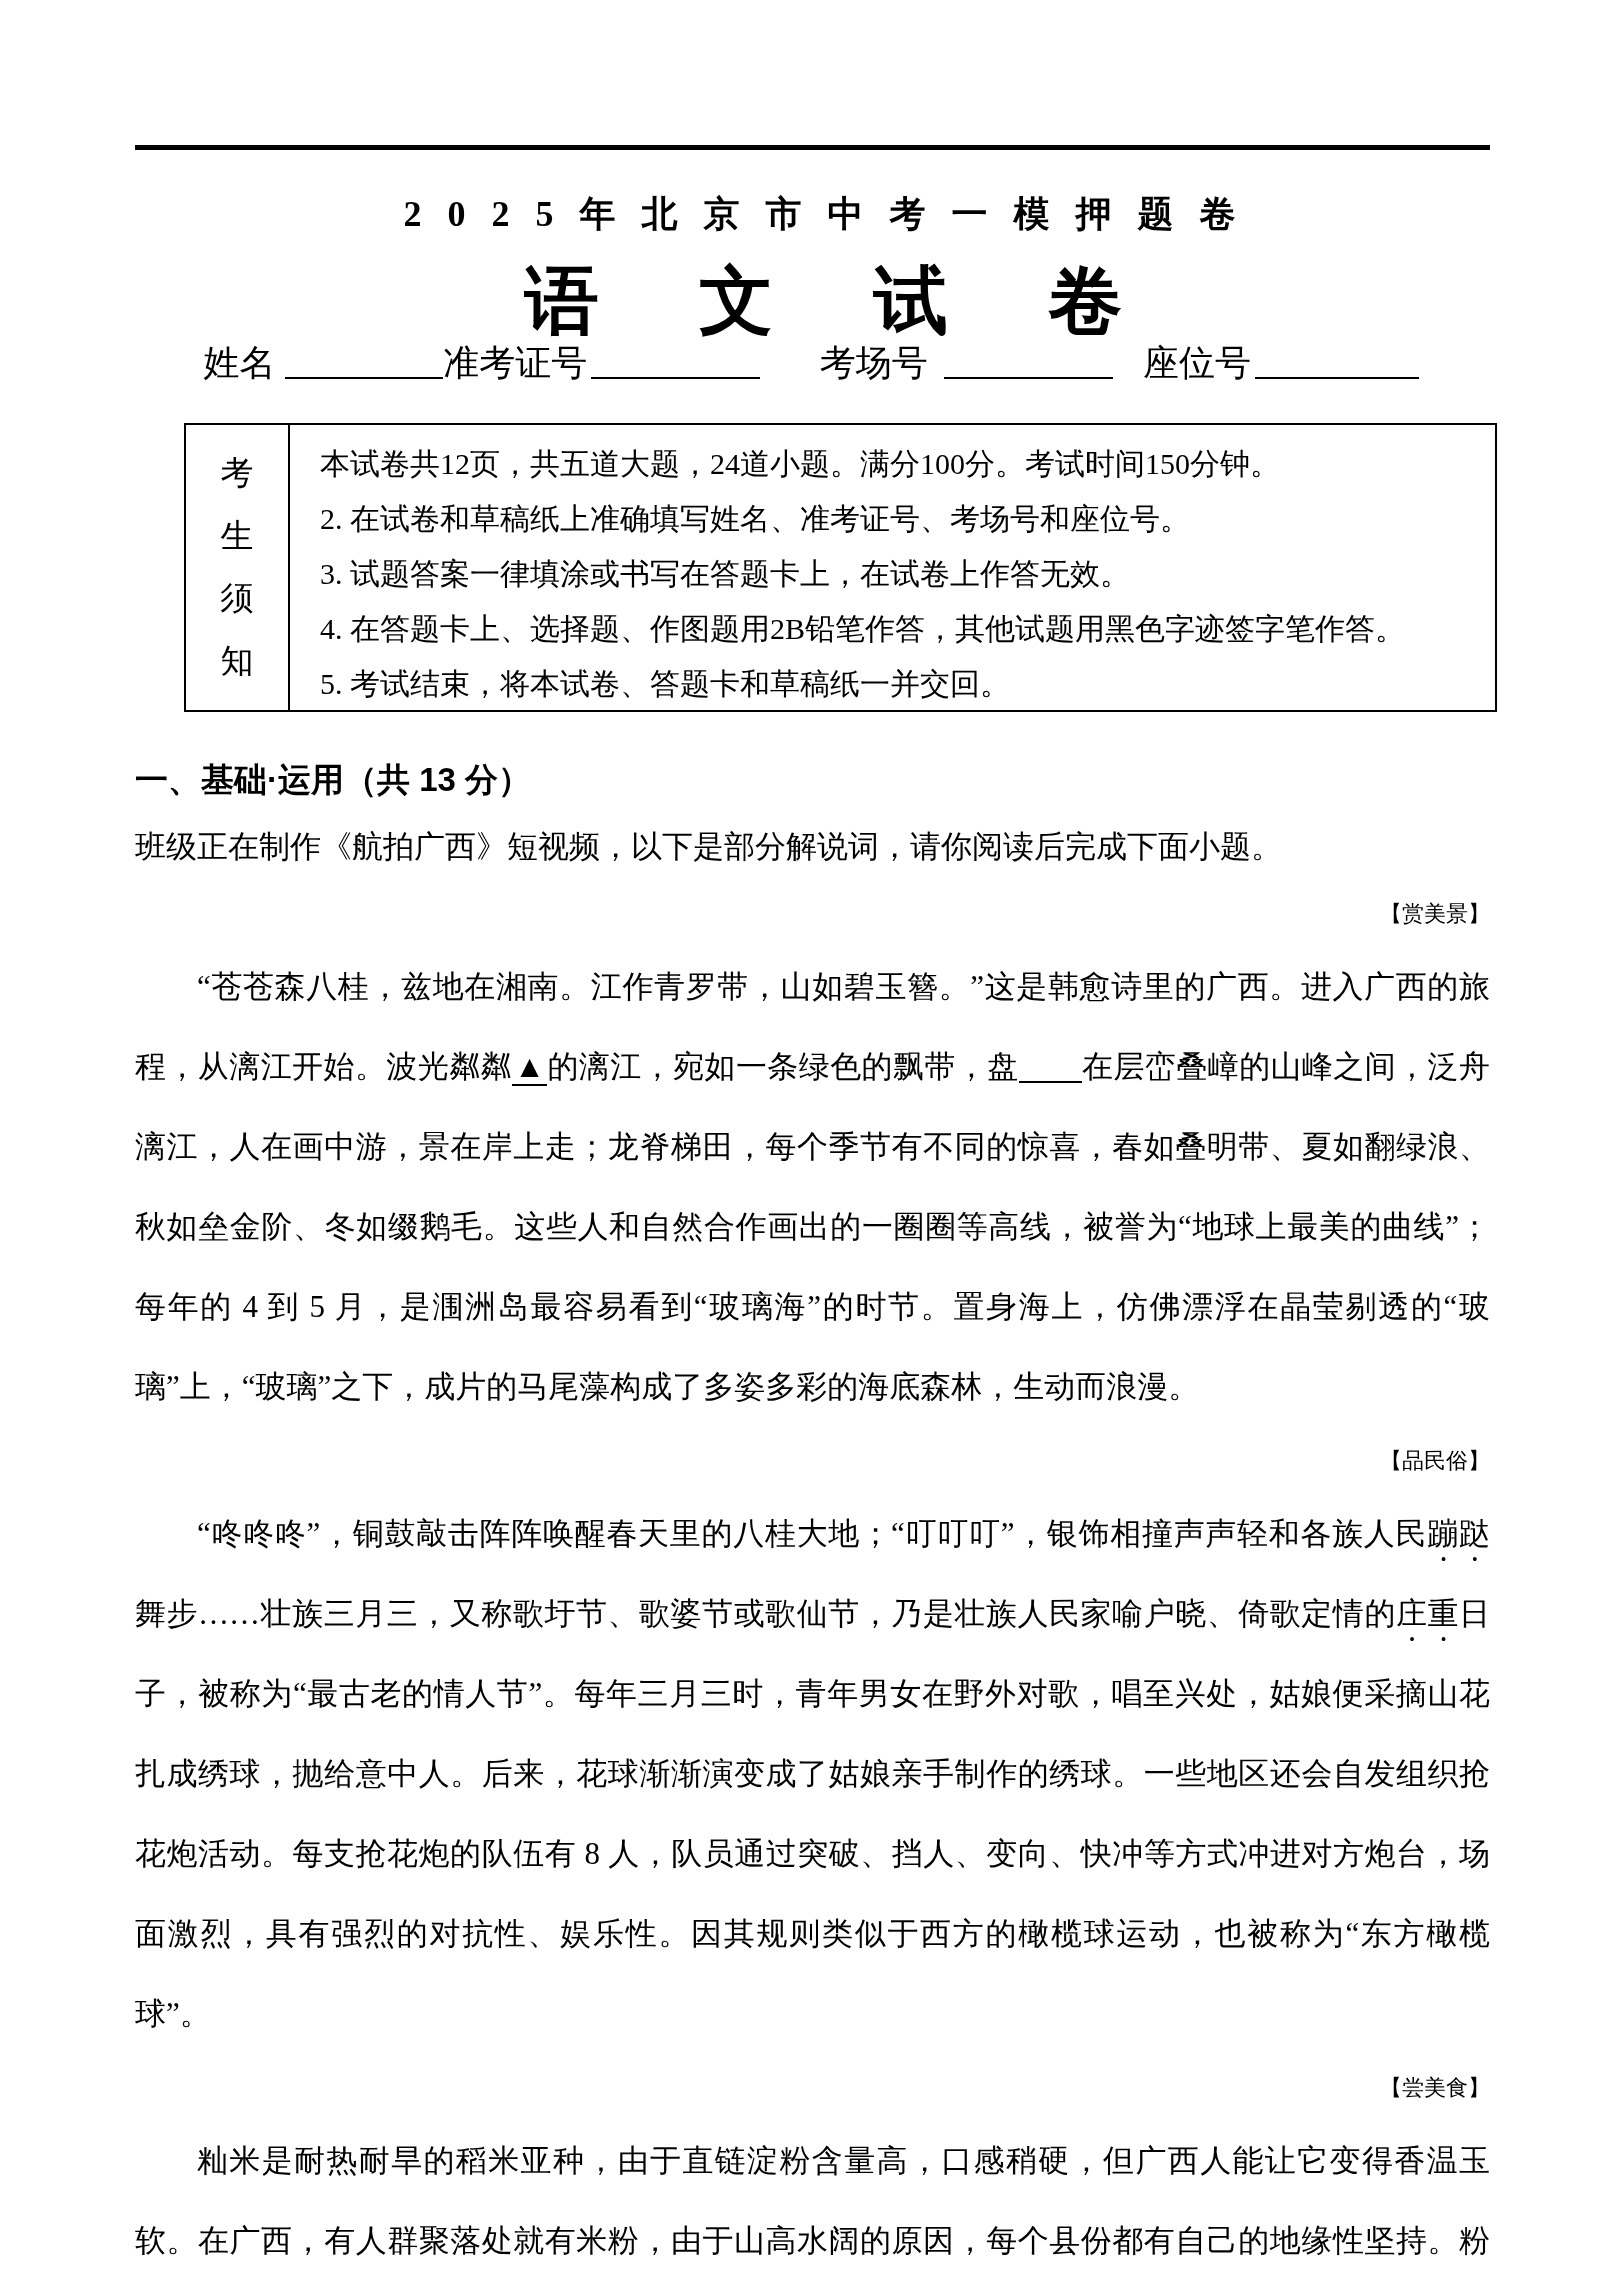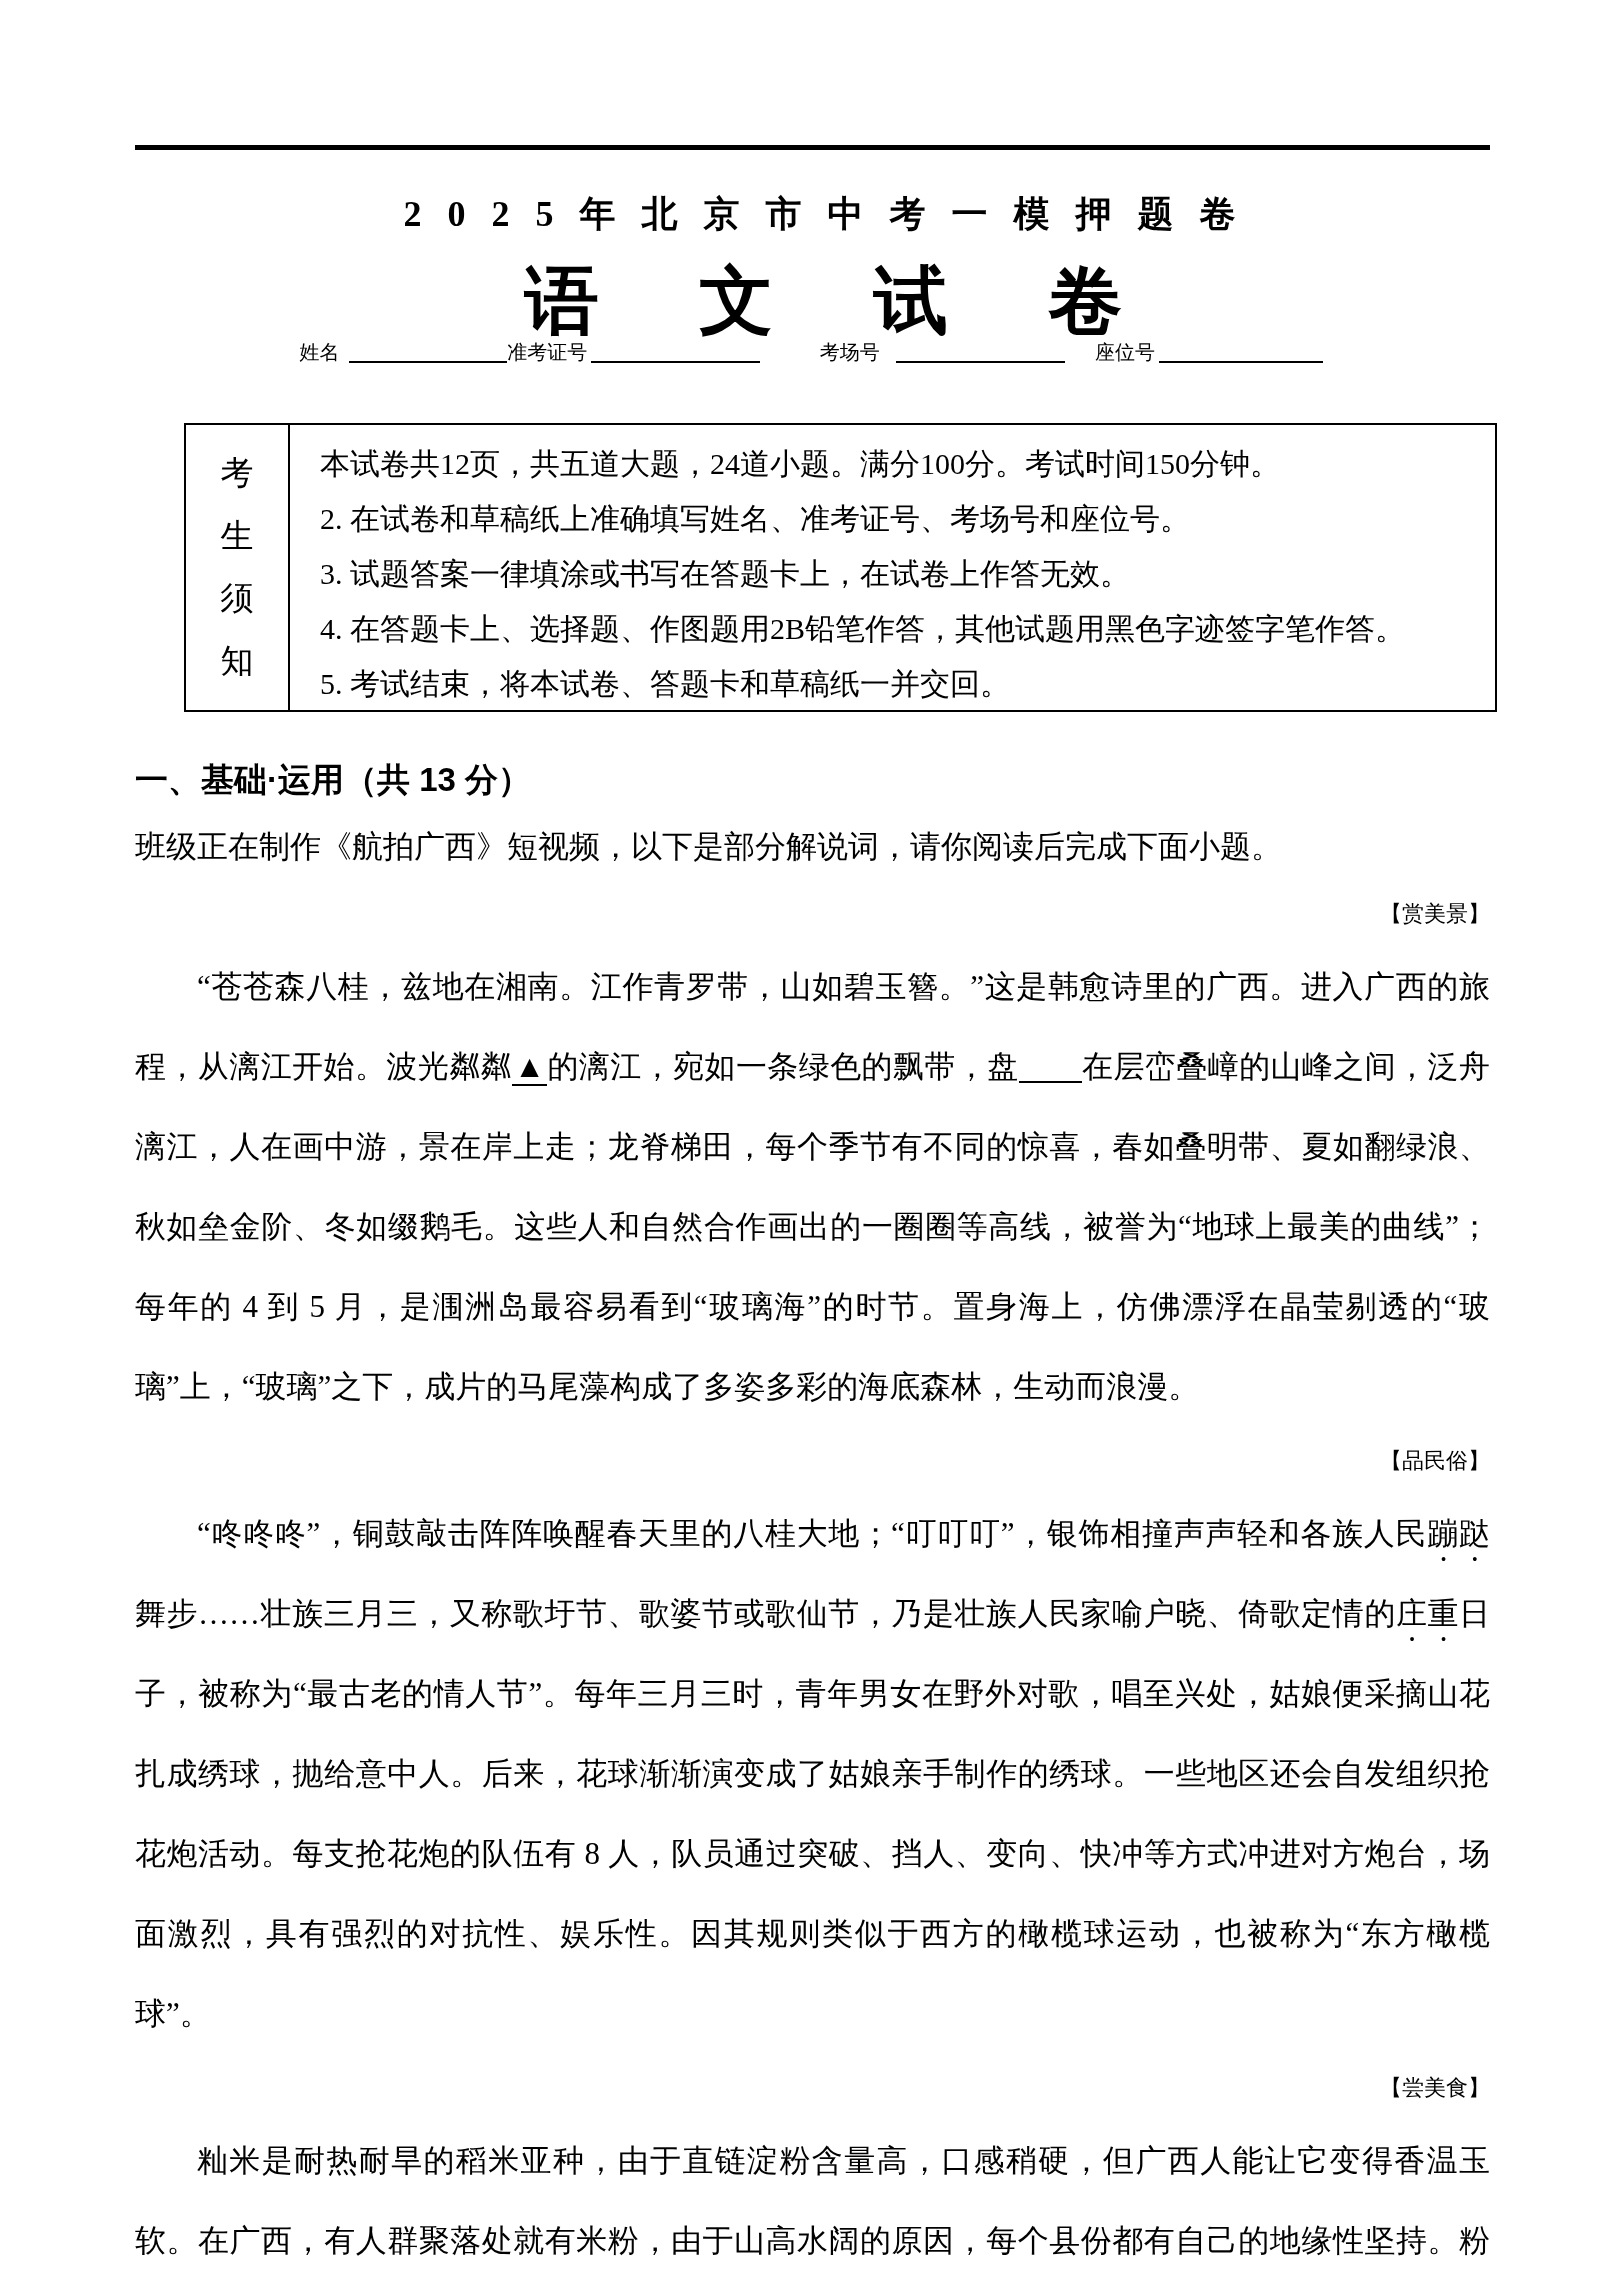--- a/index.html
+++ b/index.html
@@ -13,21 +13,21 @@
     position:absolute;top:190px;left:8px;width:100%;text-align:center;
     font-size:36px;font-weight:bold;letter-spacing:26px;text-indent:26px;white-space:nowrap;
   }
   .title2{
     position:absolute;top:252px;left:0;width:100%;text-align:center;
     font-size:74px;font-weight:bold;letter-spacing:41px;text-indent:41px;white-space:nowrap;margin-left:12px;
   }
   .form-row{
     position:absolute;top:337px;left:0;width:100%;
     display:flex;justify-content:center;align-items:baseline;
-    font-size:20px;white-space:nowrap;text-align:center;
+    font-size:36px;white-space:nowrap;text-align:center;
   }
   .fblank{
     display:inline-block;height:1em;border-bottom:2.7px solid #000;
     position:relative;top:4.4px;
   }
   .fb1{width:158px;margin-left:9.8px;}
   .fb2{width:169px;margin-left:3.3px;}
   .fb3{width:169px;margin-left:16.4px;}
   .fb4{width:164px;margin-left:4.4px;}
   .flabel3{margin-left:60px;}

